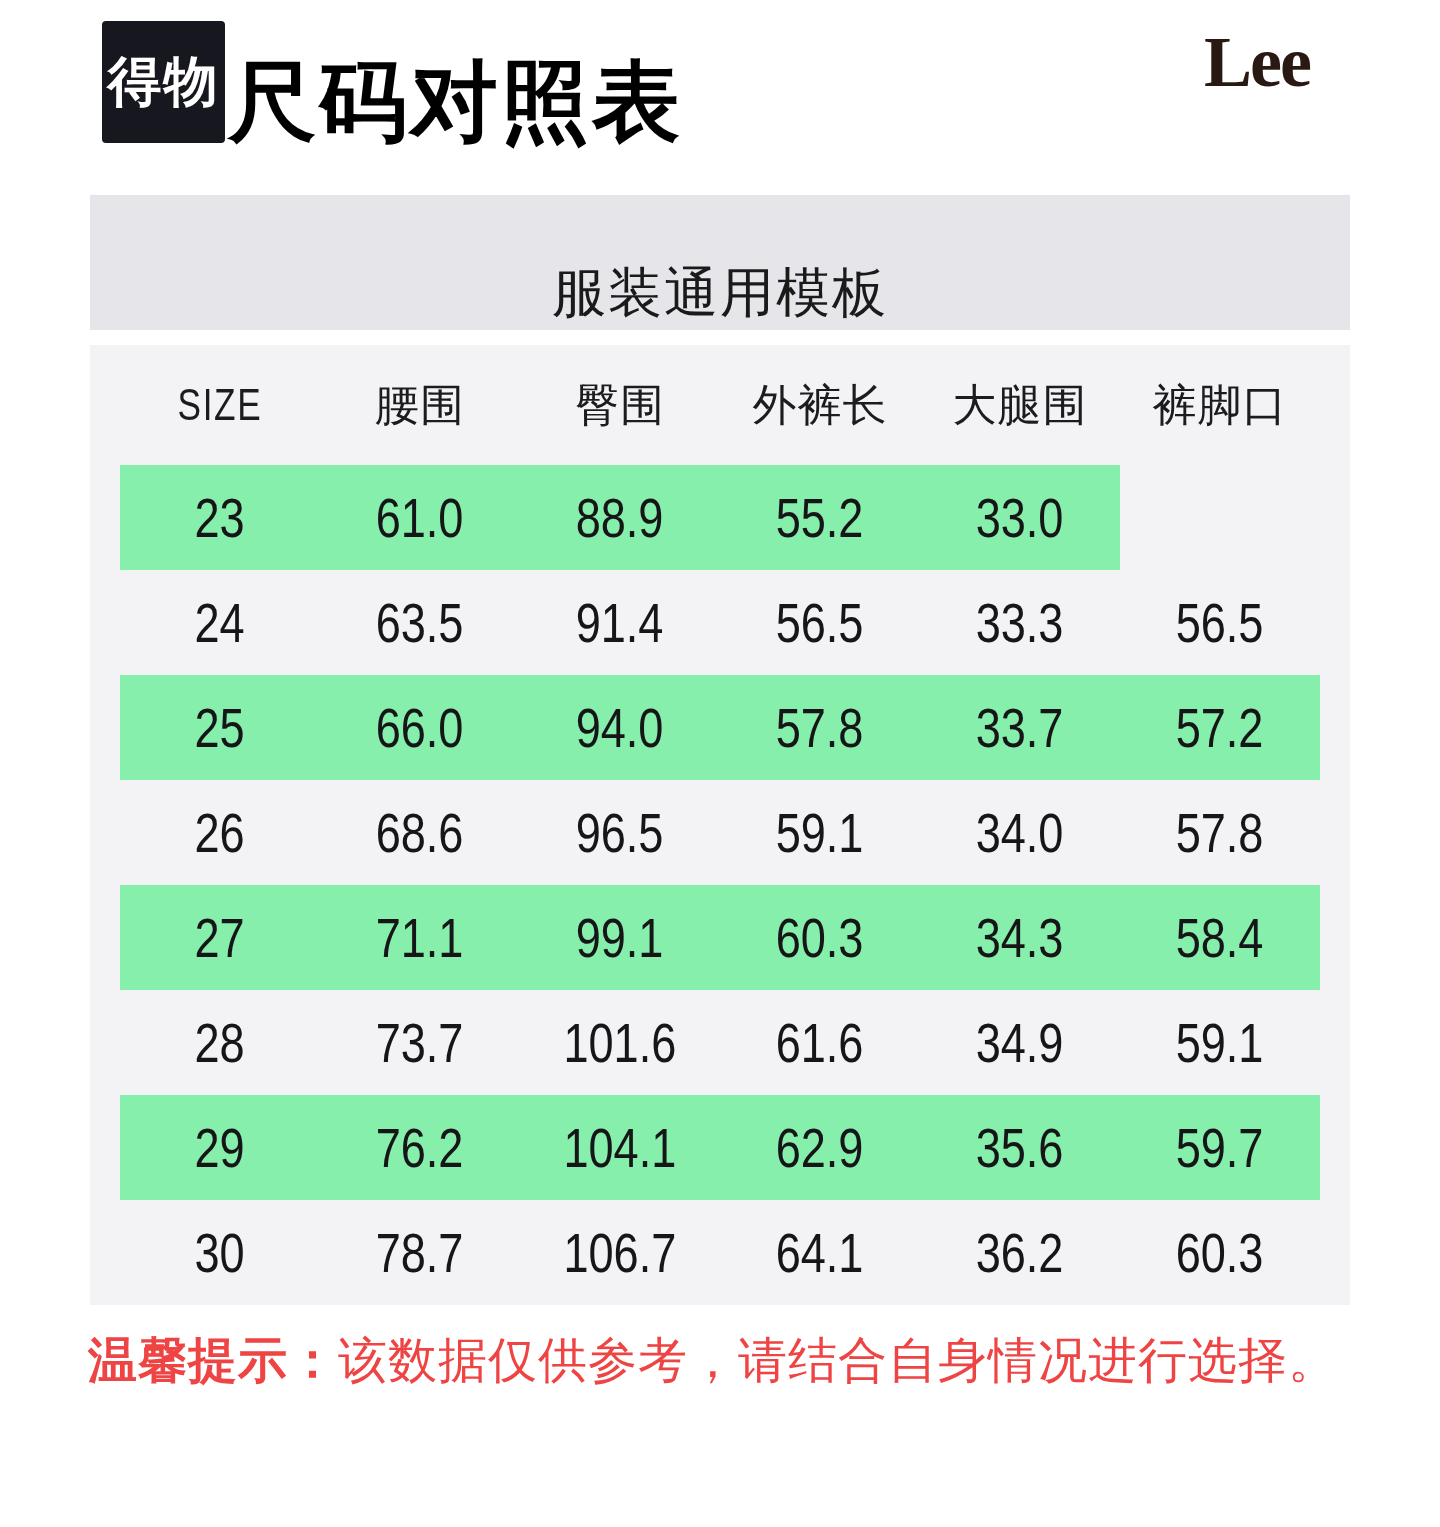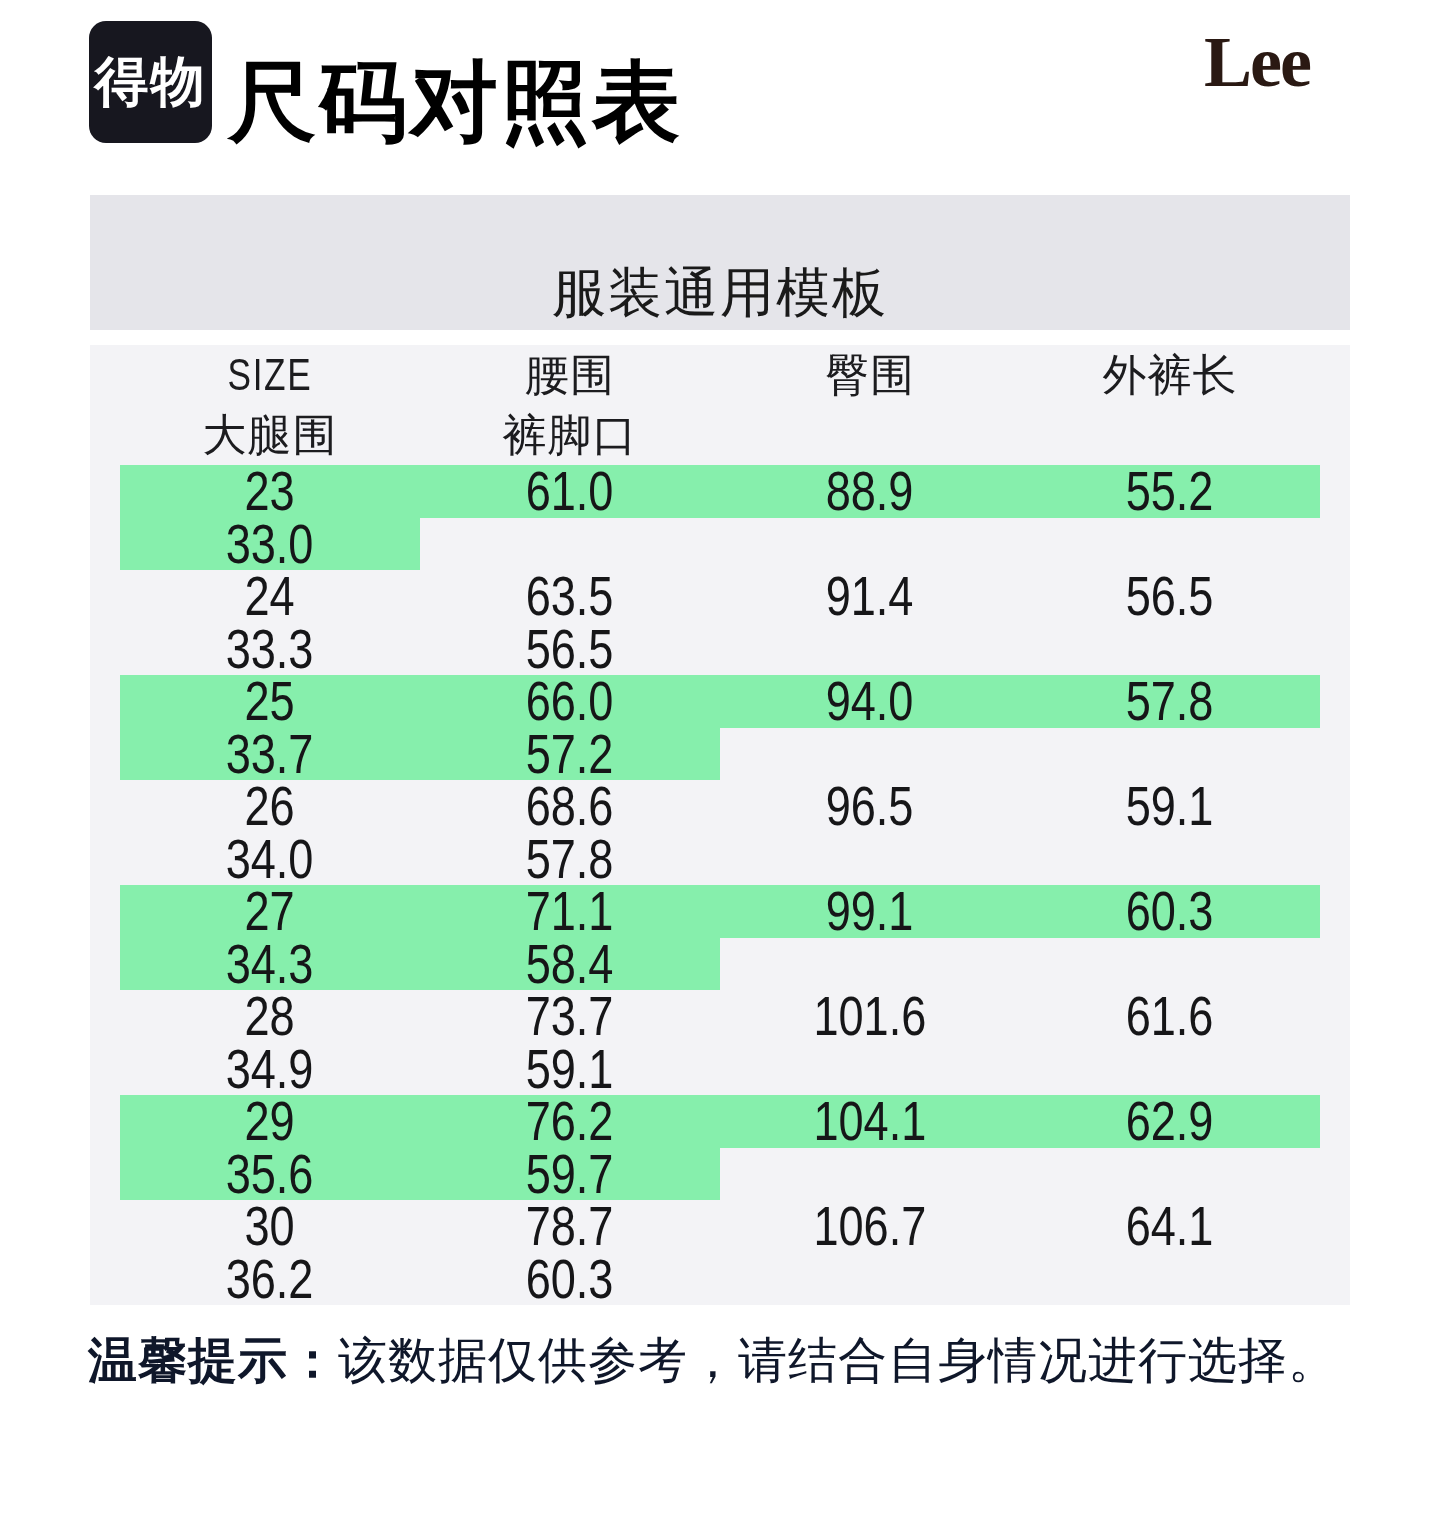--- a/index.html
+++ b/index.html
@@ -8,24 +8,24 @@
     position:relative;
     width:1440px; height:1527px;
     background:#ffffff;
     overflow:hidden;
     font-family:"Liberation Sans","DejaVu Sans",sans-serif;
     color:#141414;
   }
 
   
   .app-logo {
-    position:absolute; left:89px; top:21px;
+    position:absolute; left:102px; top:21px;
     width:123px; height:122px;
     background:#17171f;
-    border-radius:17px;
+    border-radius:4px;
     display:flex; align-items:center; justify-content:center;
   }
   .app-logo span {
     color:#ffffff; font-size:54px; font-weight:700; letter-spacing:2px;
   }
   .page-title {
     position:absolute; left:228px; top:48px;
     font-size:88px; font-weight:700; letter-spacing:3px; color:#000000;
     line-height:1.05;
     margin-top:8px;
@@ -49,39 +49,39 @@
   }
 
   
   .size-table {
     position:absolute; left:90px; top:345px;
     width:1260px; height:960px;
     background:#f3f3f6;
   }
   .thead, .trow {
     display:grid;
-    grid-template-columns:repeat(4,1fr);
+    grid-template-columns:repeat(6,1fr);
     padding:0 30px;
   }
   .thead { height:120px; }
   .trow  { height:105px; }
   .hcell, .cell {
     display:flex; align-items:center; justify-content:center;
     overflow:hidden;
   }
   .hcell { font-size:44px; font-weight:400; color:#1c1c1f; letter-spacing:1px; }
   .cell  { font-size:55px; font-weight:400; color:#161618; background:transparent; }
   .trow.white .cell { background:#86efac; }
   .cond { display:inline-block; transform:scaleX(0.82); white-space:nowrap; }
   .hcell .cond { transform:scaleX(0.8); letter-spacing:2px; }
 
   
   .note {
     position:absolute; left:88px; top:1328px;
-    font-size:49px; color:#0f172a; letter-spacing:1px;
+    font-size:49px; color:#ef4444; letter-spacing:1px;
     white-space:nowrap;
   }
   .note .note-label { font-weight:700; }
   .note .note-text  { font-weight:400; }
 </style>
 </head>
 <body>
 
 <div class="page">
 

